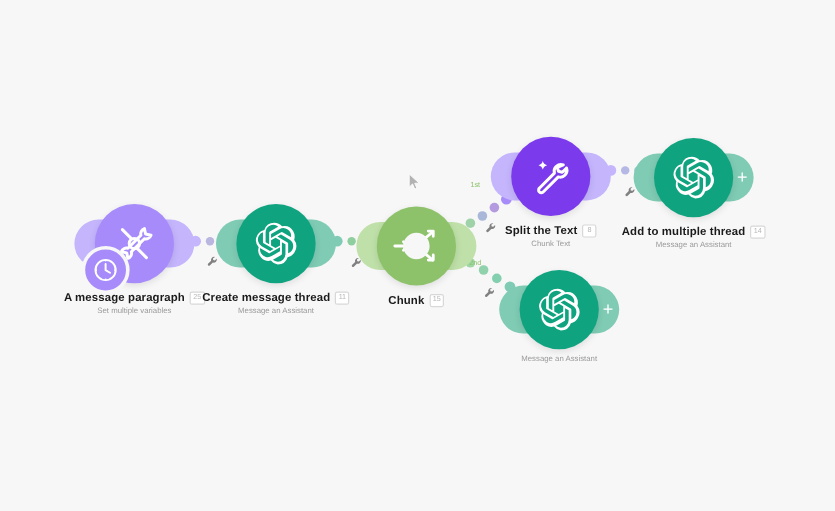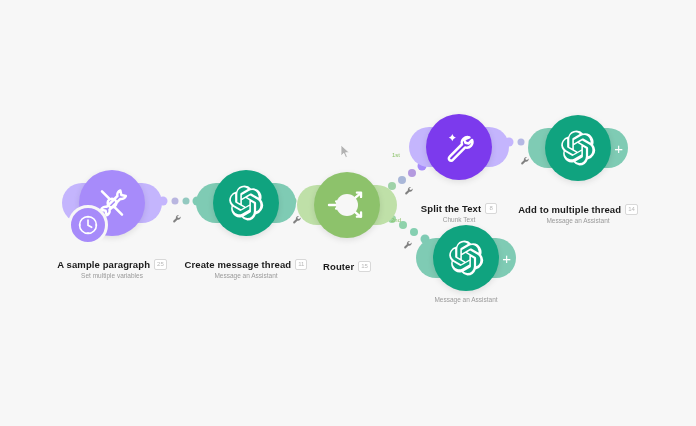--- a/index.html
+++ b/index.html
@@ -88,21 +88,21 @@
     justify-content: center;
     z-index: 4;
   }
 
   
   .title-row {
     display: flex;
     align-items: center;
     justify-content: center;
     gap: 4px;
-    margin-top: 20px;
+    margin-top: 4px;
   }
   .title {
     font-size: 9.5px;
     font-weight: bold;
     color: #1b1b1b;
     letter-spacing: .1px;
     white-space: nowrap;
   }
   .num-badge {
     font-size: 6px;
@@ -224,26 +224,26 @@
         <circle cx="12" cy="12" r="9.2" fill="none" stroke="#ffffff" stroke-width="1.8"></circle>
         <path d="M12 6.6v5.6l4 2.3" fill="none" stroke="#ffffff" stroke-width="1.8" stroke-linecap="round" stroke-linejoin="round"></path>
         <circle cx="12" cy="3.4" r="0.9" fill="#ffffff"></circle>
         <circle cx="20.6" cy="12" r="0.9" fill="#ffffff"></circle>
         <circle cx="12" cy="20.6" r="0.9" fill="#ffffff"></circle>
         <circle cx="3.4" cy="12" r="0.9" fill="#ffffff"></circle>
       </svg>
         </div>
       </div>
       <div class="title-row">
-        <span class="title">A sample paragraph</span>
+        <span class="title">A message paragraph</span>
         <span class="num-badge">25</span>
       </div>
       <div class="subtitle">Set multiple variables</div>
     </div>
-    <div class="node" style="left: 246px; top: 167px;">
+    <div class="node" style="left: 230px; top: 167px;">
       <div class="bubble-wrap">
         <div class="port left" style="background: rgb(127, 203, 180);"></div>
         <div class="port right" style="background: rgb(127, 203, 180);"></div>
         <div class="bubble" style="background: rgb(16, 163, 127);">
           <svg width="38" height="38" viewBox="0 0 24 24" aria-hidden="true">
         <path d="M21.55 10.0a5.42 5.42 0 0 0-.47-4.45 5.49 5.49 0 0 0-5.9-2.63A5.43 5.43 0 0 0 11.09 1 5.49 5.49 0 0 0 5.86 4.8a5.43 5.43 0 0 0-3.63 2.63 5.49 5.49 0 0 0 .68 6.43 5.42 5.42 0 0 0 .47 4.45 5.49 5.49 0 0 0 5.9 2.63A5.42 5.42 0 0 0 12.9 23a5.49 5.49 0 0 0 5.24-3.81 5.43 5.43 0 0 0 3.63-2.63 5.49 5.49 0 0 0-.22-6.56Zm-8.65 11.5a4.07 4.07 0 0 1-2.61-.94l.13-.07 4.33-2.5a.71.71 0 0 0 .36-.62v-6.1l1.83 1.06a.07.07 0 0 1 .04.05v5.06a4.09 4.09 0 0 1-4.08 4.06ZM4.14 17.1a4.07 4.07 0 0 1-.49-2.74l.13.08 4.33 2.5a.7.7 0 0 0 .71 0l5.29-3.05v2.11a.08.08 0 0 1-.03.06l-4.38 2.53a4.09 4.09 0 0 1-5.56-1.49ZM3.0 7.87a4.07 4.07 0 0 1 2.13-1.79v5.15a.7.7 0 0 0 .35.61l5.26 3.04-1.83 1.06a.07.07 0 0 1-.06 0L4.48 13.38A4.09 4.09 0 0 1 3.0 7.87Zm15.04 3.5-5.29-3.07 1.83-1.05a.07.07 0 0 1 .06 0l4.38 2.53a4.08 4.08 0 0 1-.63 7.36v-5.15a.71.71 0 0 0-.35-.62Zm1.82-2.74-.13-.08-4.32-2.52a.71.71 0 0 0-.72 0L9.4 9.08V6.97a.07.07 0 0 1 .03-.06l4.38-2.52a4.08 4.08 0 0 1 6.06 4.23ZM8.4 12.38 6.57 11.33a.07.07 0 0 1-.04-.06V6.22a4.08 4.08 0 0 1 6.69-3.13l-.13.07-4.33 2.5a.71.71 0 0 0-.36.62Zm1.0-2.14 2.36-1.36 2.36 1.36v2.72l-2.36 1.36-2.36-1.36Z" fill="#ffffff"></path>
       </svg>
         </div>
       </div>
       <div class="title-row">
@@ -264,21 +264,21 @@
           <path d="M38 23l7-6"></path>
               <path d="M41 16.2h4.6V21"></path>
           <path d="M38 37l7 6"></path>
               <path d="M45.6 38.3V43H41"></path>
         </g>
       </svg>
           <div style="position: absolute; left: 50%; top: 50%; width: 22px; height: 22px; margin: -11px 0px 0px -11px; border-radius: 50%; background: rgb(247, 247, 247);"></div>
         </div>
       </div>
       <div class="title-row">
-        <span class="title">Router</span>
+        <span class="title">Chunk</span>
         <span class="num-badge">15</span>
       </div>
     </div>
     <div class="node" style="left: 459px; top: 111px;">
       <div class="bubble-wrap">
         <div class="port left" style="background: rgb(196, 181, 253);"></div>
         <div class="port right" style="background: rgb(196, 181, 253);"></div>
         <div class="bubble" style="background: rgb(124, 58, 237);">
           <svg width="40" height="40" viewBox="0 0 48 48" aria-hidden="true">
         <path d="M16 8.5c.9 2.6 1.7 3.4 4.3 4.3-2.6.9-3.4 1.7-4.3 4.3-.9-2.6-1.7-3.4-4.3-4.3 2.6-.9 3.4-1.7 4.3-4.3Z" fill="#ffffff"></path>

